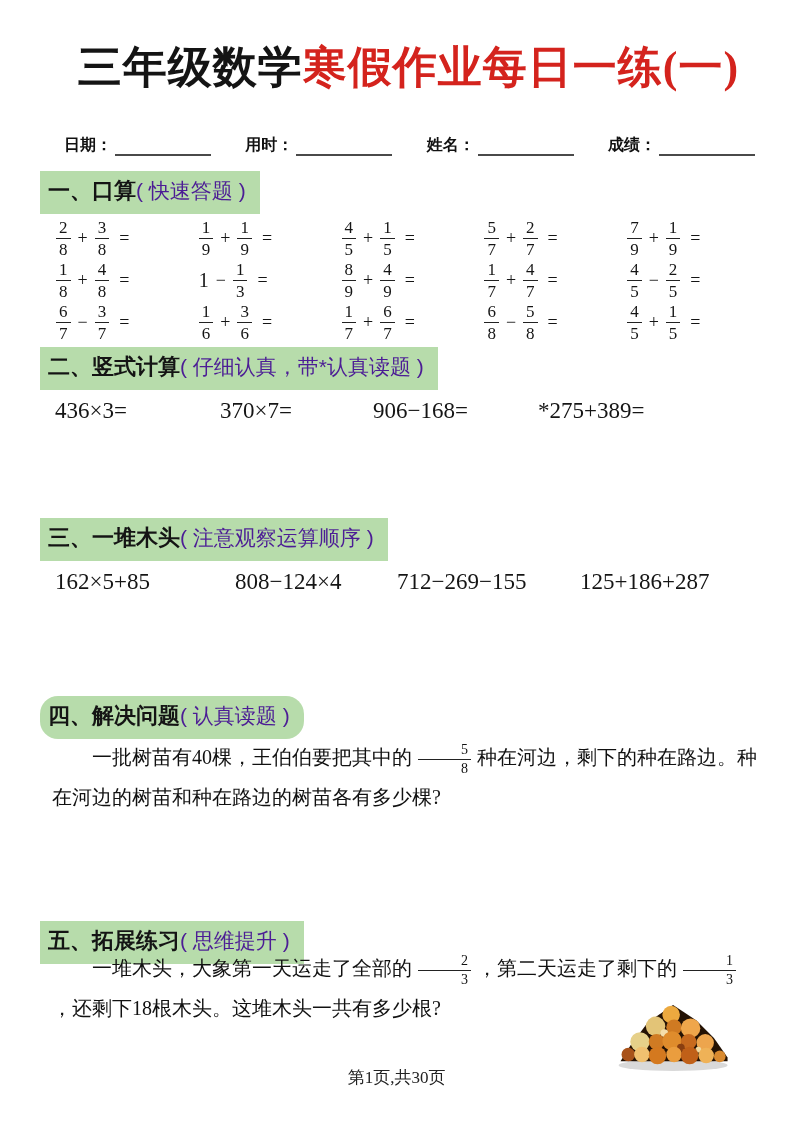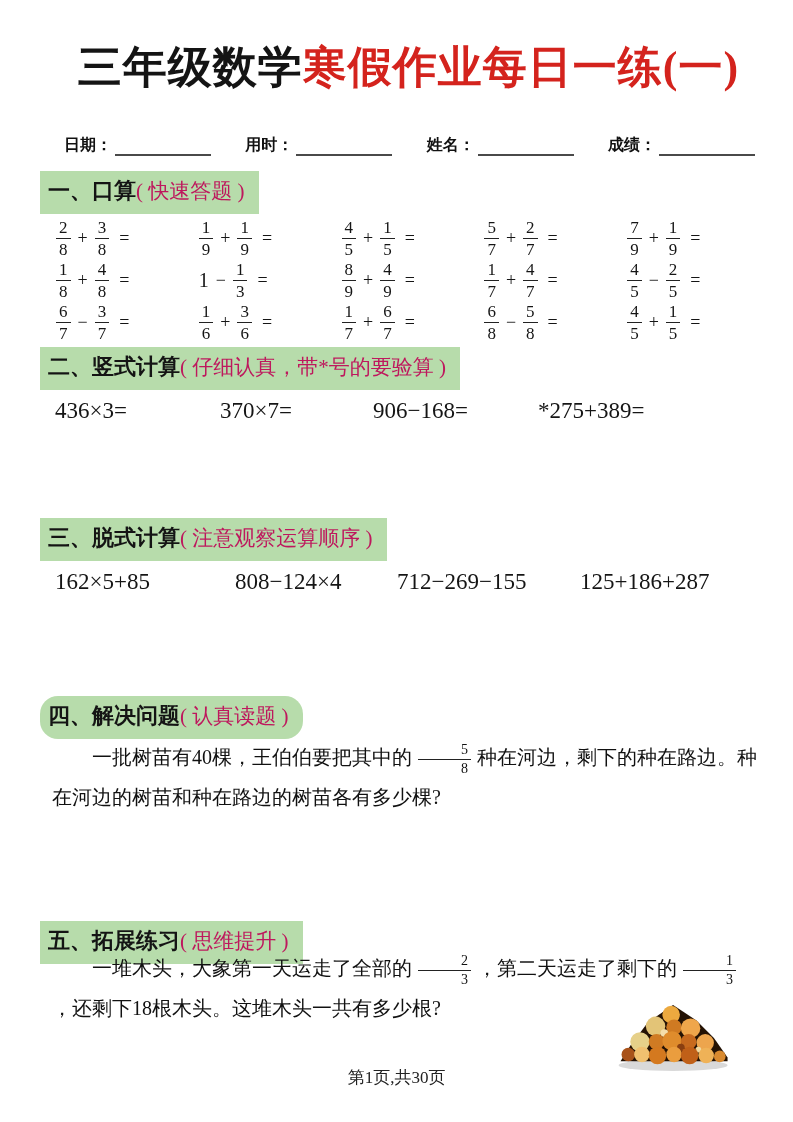--- a/index.html
+++ b/index.html
@@ -24,21 +24,21 @@
     font-family:"Liberation Sans",sans-serif;font-weight:bold;font-size:16px;color:#111;
   }
   .meta-field{display:flex;align-items:flex-end;}
   .meta-line{display:inline-block;width:96px;height:18px;border-bottom:2px solid #4a4a4a;margin-left:3px;}
   
   .sec-head{
     position:absolute;left:40px;background:#b7dcab;
     padding:6px 14px 8px 8px;white-space:nowrap;font-size:22px;line-height:1.3;
   }
   .sec-title{font-weight:bold;color:#141414;font-family:Liberation Sans, sans-serif;}
-  .sec-hint{color:#be185d;font-size:21px;font-family:Liberation Serif, serif;}
+  .sec-hint{color:#4c1d95;font-size:21px;font-family:Liberation Sans, sans-serif;}
   .sec1{top:171px;} .sec2{top:347px;} .sec3{top:518px;} .sec4{top:696px;border-radius:18px;} .sec5{top:921px;}
   
   .oral-grid{
     position:absolute;top:217px;left:44px;width:714px;
     display:grid;grid-template-columns:repeat(5,1fr);
   }
   .oral-cell{height:42px;display:flex;align-items:center;padding-left:9px;font-size:19px;}
   .frac{display:inline-flex;flex-direction:column;align-items:center;line-height:1;margin:0 3px;vertical-align:middle;}
   .frac .n{padding:0 3px 2px;border-bottom:1.5px solid #222;font-size:17px;}
   .frac .d{padding-top:2px;font-size:17px;}
@@ -271,32 +271,32 @@
         <span class="op">+</span>
         <span class="frac">
           <span class="n">1</span>
           <span class="d">5</span>
         </span>
         <span class="eqs">=</span>
       </div>
     </div>
 
   <div class="sec-head sec2">
-    <span class="sec-title">二、竖式计算</span><span class="sec-hint">( 仔细认真，带*号的要验算 )</span>
+    <span class="sec-title">二、竖式计算</span><span class="sec-hint">( 仔细认真，带*认真读题 )</span>
   </div>
 
   <div class="prob-row vert-row">
       <span>436×3=</span>
       <span>370×7=</span>
       <span>906−168=</span>
       <span>*275+389=</span>
     </div>
 
   <div class="sec-head sec3">
-    <span class="sec-title">三、脱式计算</span><span class="sec-hint">( 注意观察运算顺序 )</span>
+    <span class="sec-title">三、一堆木头</span><span class="sec-hint">( 注意观察运算顺序 )</span>
   </div>
 
   <div class="prob-row step-row">
       <span>162×5+85</span>
       <span>808−124×4</span>
       <span>712−269−155</span>
       <span>125+186+287</span>
     </div>
 
   <div class="sec-head sec4">

